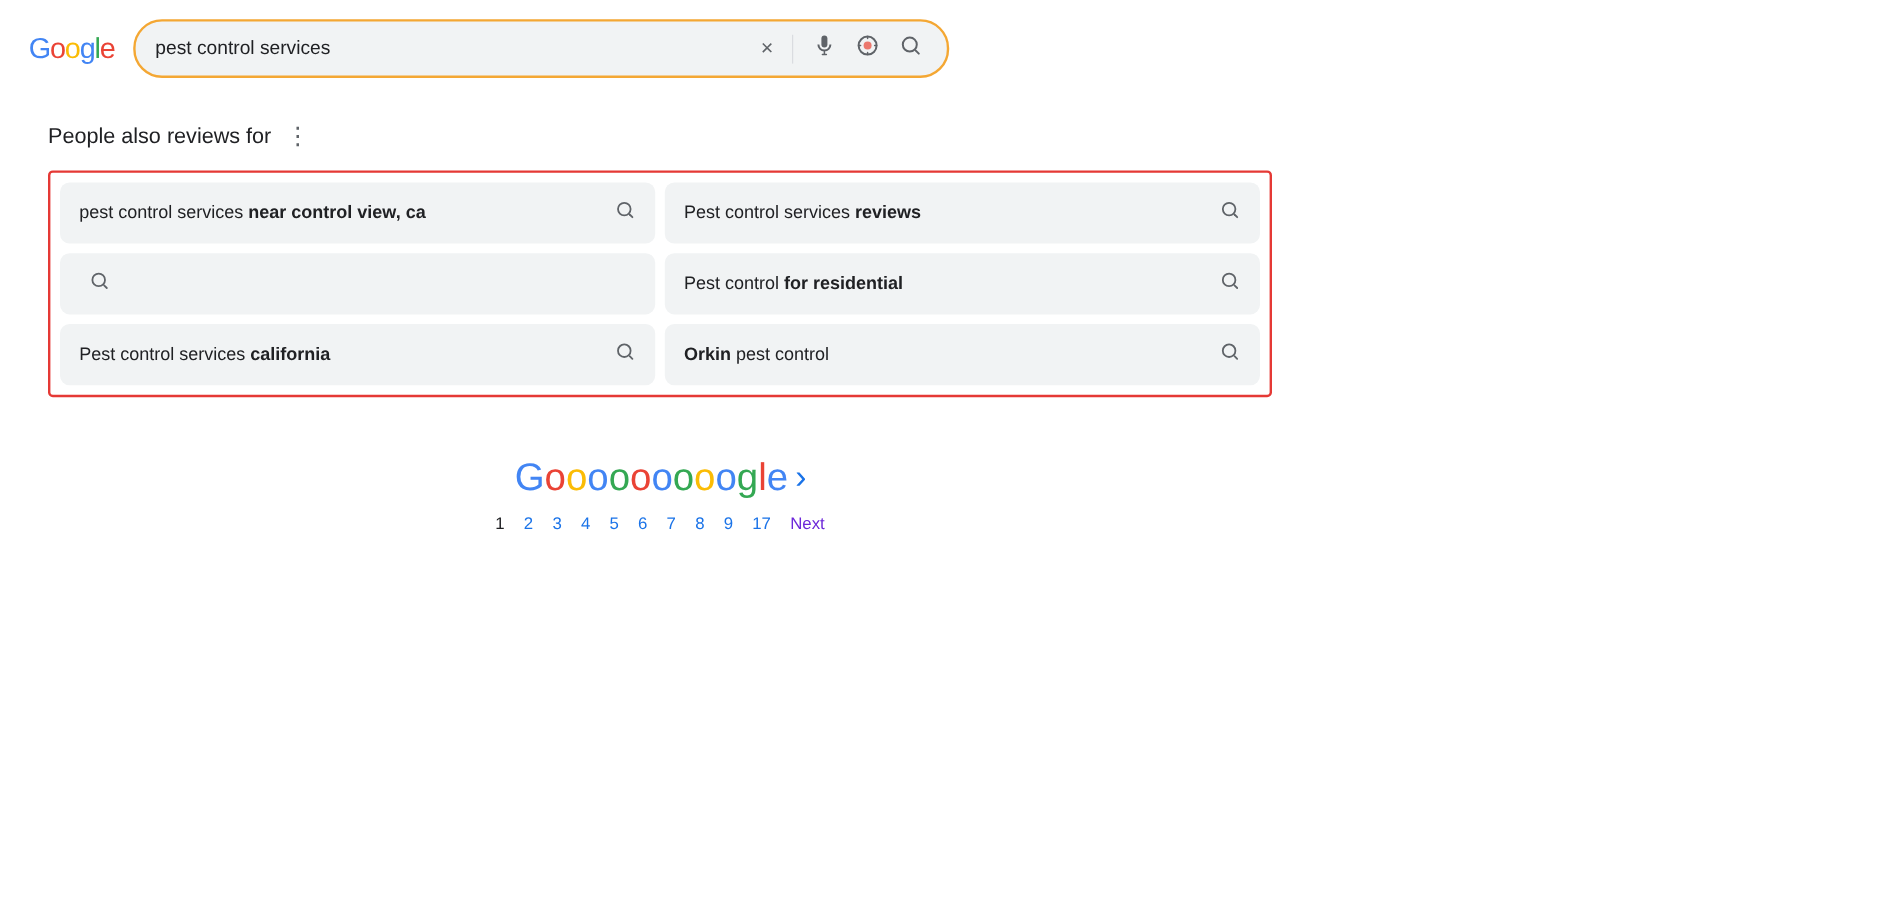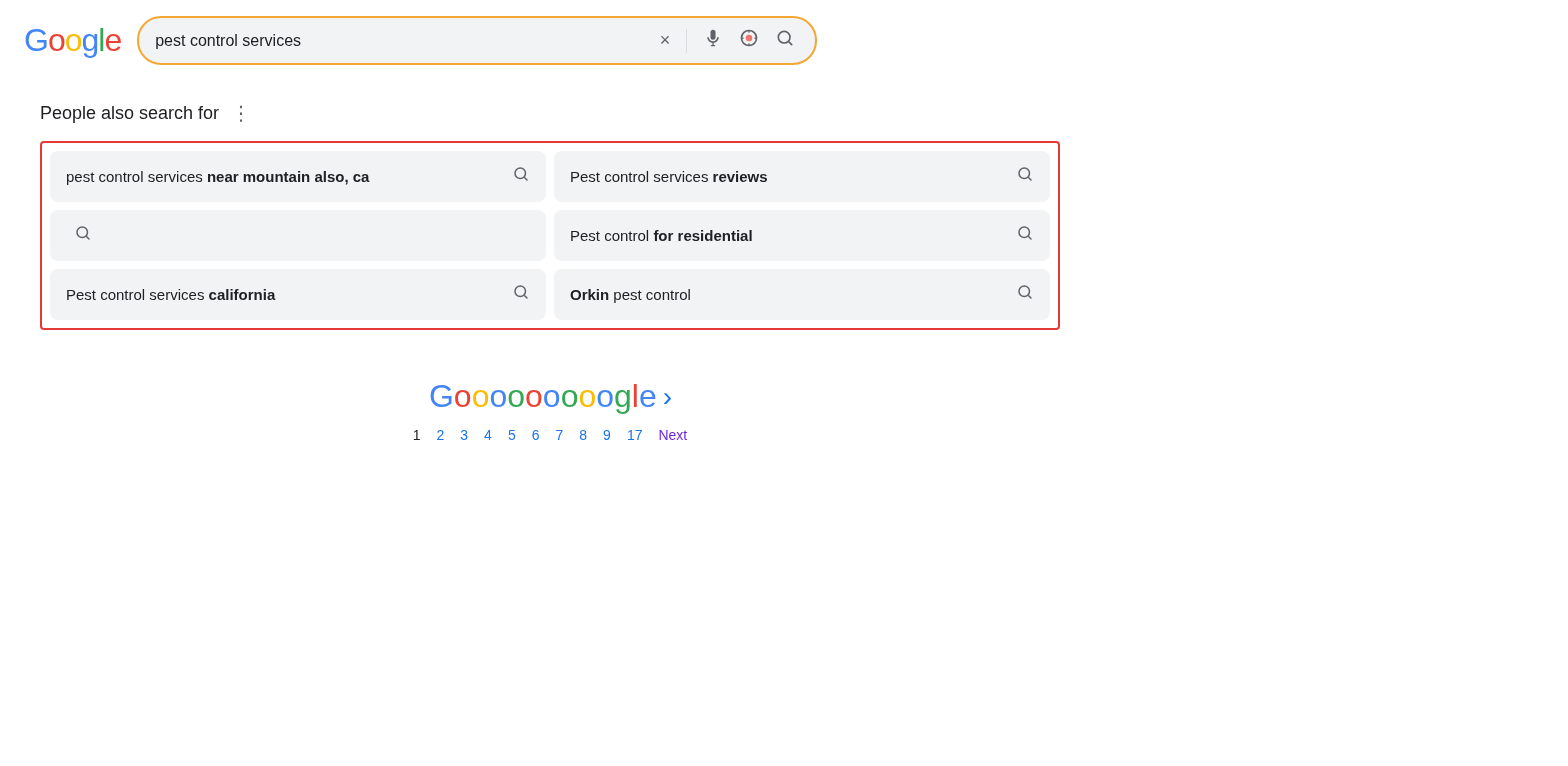--- a/index.html
+++ b/index.html
@@ -12,21 +12,21 @@
 
     
     .header {
       display: flex;
       align-items: center;
       padding: 16px 24px;
       gap: 16px;
     }
 
     .google-logo {
-      font-size: 32px;
+      font-size: 24px;
       font-weight: 400;
       letter-spacing: -1px;
       white-space: nowrap;
       flex-shrink: 0;
     }
     .google-logo .g1 { color: #4285F4; }
     .google-logo .g2 { color: #EA4335; }
     .google-logo .g3 { color: #FBBC05; }
     .google-logo .g4 { color: #4285F4; }
     .google-logo .g5 { color: #34A853; }
@@ -217,29 +217,29 @@
           </svg>
         </span>
       </button>
     </div>
   </div>
 </div>
 
 <div class="main">
 
   <div class="section-title">
-    <span>People also search for</span>
+    <span>People also reviews for</span>
     <span class="more-icon">⋮</span>
   </div>
 
   <div class="suggestions-box">
 
     <div class="suggestion-item">
       <span class="suggestion-text">
-        pest control services <b>near mountain also, ca</b>
+        pest control services <b>near control view, ca</b>
       </span>
       <span class="suggestion-search-icon">
         <svg width="18" height="18" viewBox="0 0 24 24" fill="none">
           <circle cx="11" cy="11" r="7" stroke="#5f6368" stroke-width="2"></circle>
           <path d="M20 20l-3-3" stroke="#5f6368" stroke-width="2" stroke-linecap="round"></path>
         </svg>
       </span>
     </div>
 
     <div class="suggestion-item">

